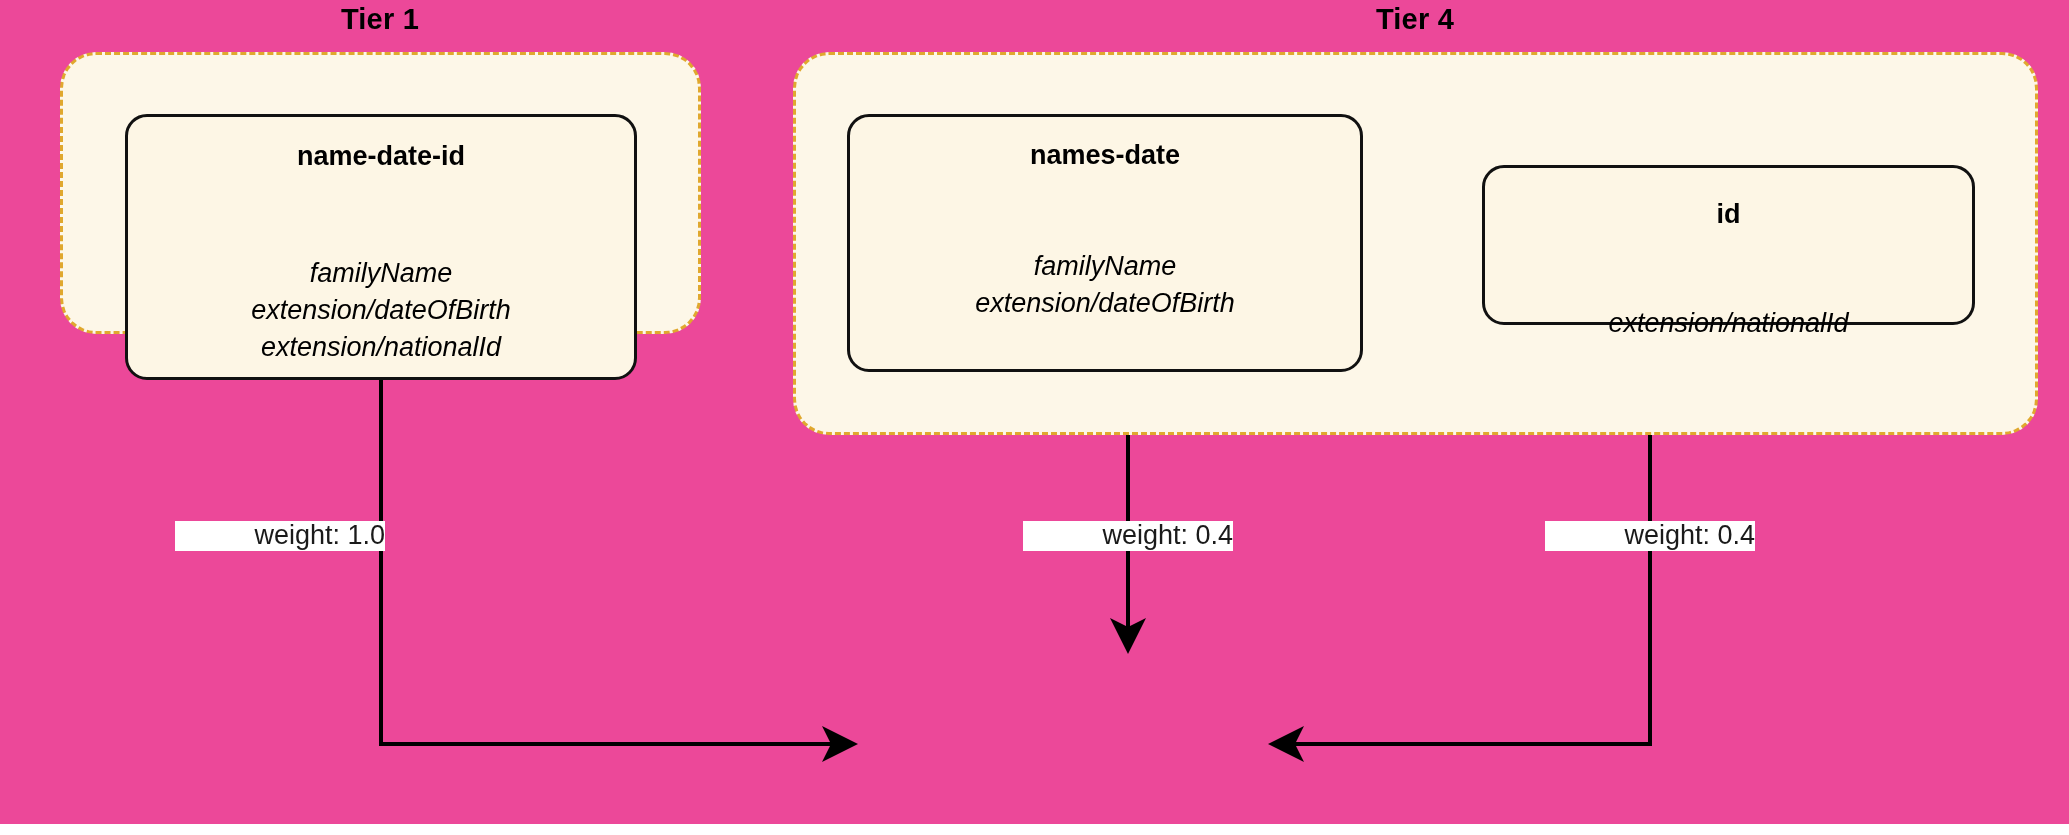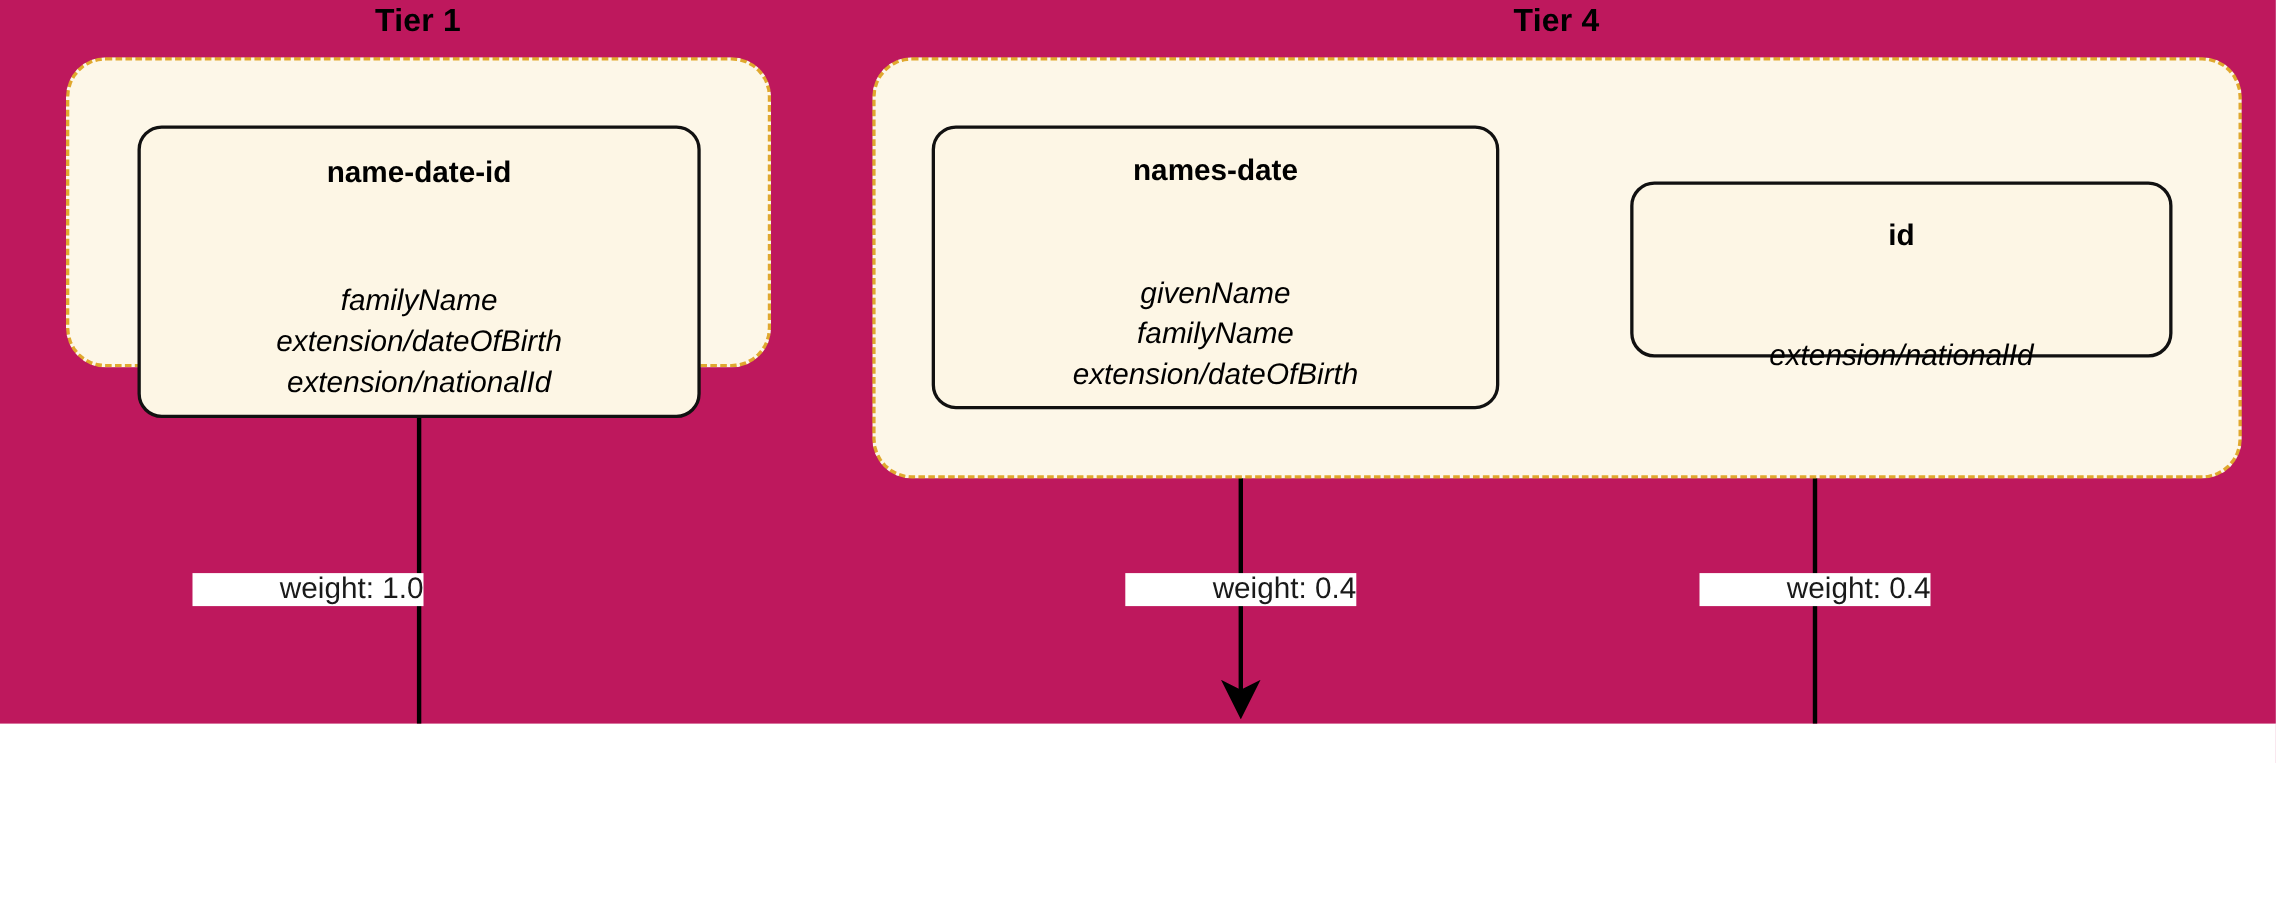--- a/index.html
+++ b/index.html
@@ -7,22 +7,22 @@
     padding: 0;
     background: #ffffff;
   }
   body {
     font-family: "Liberation Sans", sans-serif;
     color: #111111;
   }
   #canvas {
     position: relative;
     width: 2069px;
-    height: 658px;
-    background: #be185d;
+    height: 824px;
+    background: #ec4899;
     overflow: hidden;
   }
   svg.edges {
     position: absolute;
     left: 0;
     top: 0;
     width: 2069px;
     height: 835px;
     pointer-events: none;
   }
@@ -148,21 +148,20 @@
     </div>
   </div>
 
   <div id="tier2-label" class="tier-label">Tier 4</div>
 
   <div id="tier2-group" class="tier-group"></div>
 
   <div id="node-names-date" class="node">
     <div class="node-title">names-date</div>
     <div class="node-fields">
-      <div>givenName</div>
       <div>familyName</div>
       <div>extension/dateOfBirth</div>
     </div>
   </div>
 
   <div id="node-id" class="node">
     <div class="node-title">id</div>
     <div class="node-fields">
       <div>extension/nationalId</div>
     </div>

